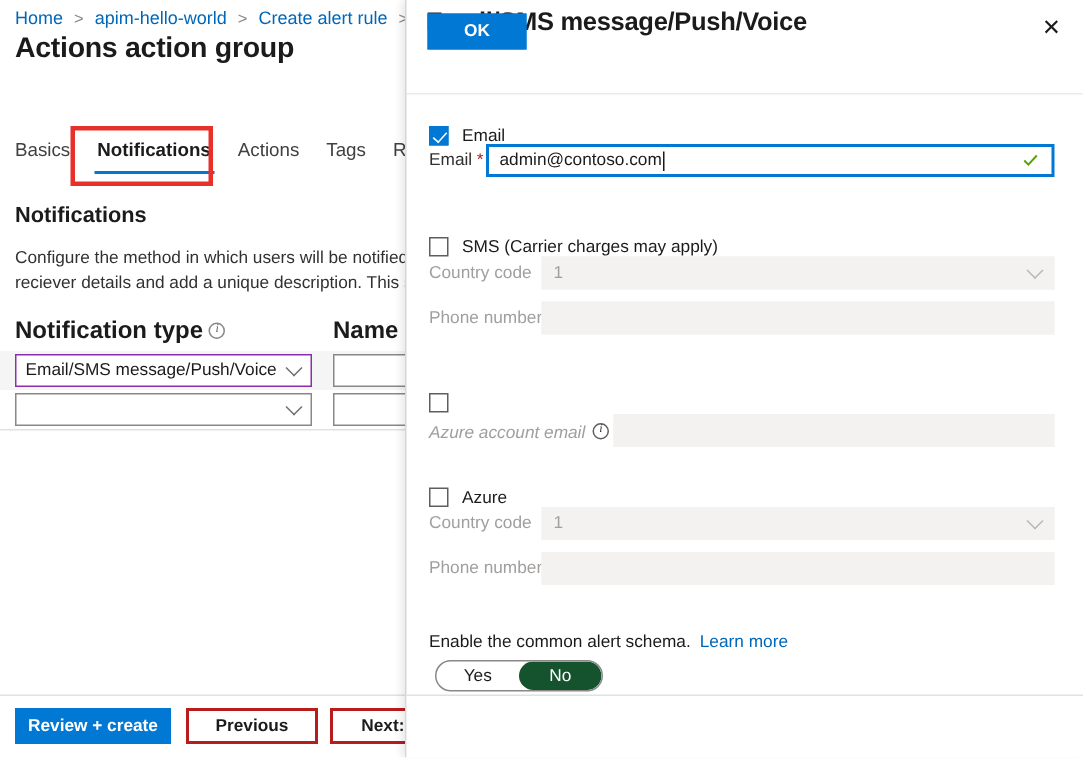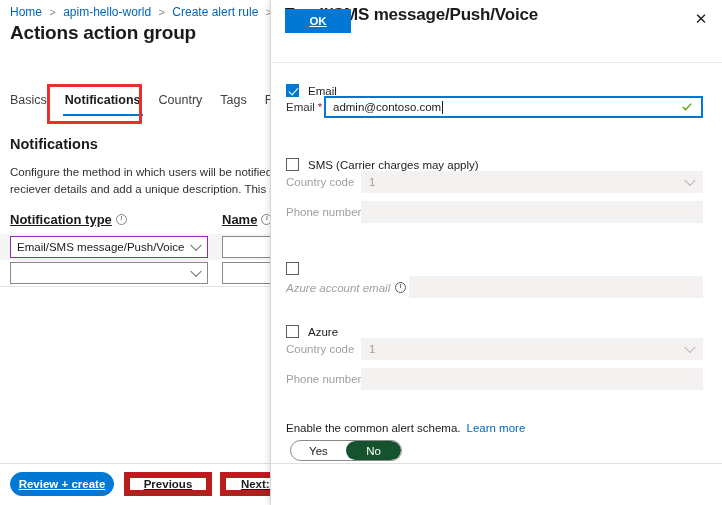--- a/index.html
+++ b/index.html
@@ -104,25 +104,24 @@
     width: 300px;
     font-size: 11.5px;
     line-height: 17px;
     color: #323130;
     white-space: nowrap;
   }
   .section-desc span { display: block; }
 
   .col-head {
     position: absolute;
-    font-size: 13px;
+    font-size: 16px;
     font-weight: bold;
     color: #1b1b1b;
     white-space: nowrap;
-    text-decoration: underline;
   }
   #col-notif-type { left: 10px; top: 212px; }
   #col-name       { left: 222px; top: 212px; }
 
   .info-circle {
     display: inline-block;
     width: 11px; height: 11px;
     border: 1px solid #8a8886;
     border-radius: 50%;
     position: relative;
@@ -202,35 +201,34 @@
   .btn {
     position: absolute;
     height: 24px;
     font-size: 11.5px;
     display: flex;
     align-items: center;
     justify-content: center;
     box-sizing: border-box;
     cursor: pointer;
     white-space: nowrap;
-    text-decoration: underline;
   }
   .btn-primary {
     background: #0078d4;
     color: #ffffff;
     font-weight: bold;
     border: 1px solid #0078d4;
   }
   .btn-secondary {
     background: #ffffff;
     color: #1b1b1b;
-    border: 6px solid #b91c1c;
+    border: 2px solid #b91c1c;
     font-weight: bold;
   }
-  #btn-review  { left: 10px;  top: 472px; width: 104px; border-radius: 12px; }
+  #btn-review  { left: 10px;  top: 472px; width: 104px; }
   #btn-previous{ left: 124px; top: 472px; width: 88px; }
   #btn-next    { left: 220px; top: 472px; width: 88px; }
 
   
   #panel {
     position: absolute;
     left: 270px; top: 0;
     width: 452px; height: 505px;
     background: #ffffff;
     border-left: 1px solid #d6d6d6;
@@ -478,21 +476,21 @@
 
     <div class="tabs">
       <div class="tab">
         <span>Basics</span>
       </div>
       <div class="tab selected">
         <span>Notifications</span>
         <span class="underline"></span>
       </div>
       <div class="tab">
-        <span>Country</span>
+        <span>Actions</span>
       </div>
       <div class="tab">
         <span>Tags</span>
       </div>
       <div class="tab">
         <span>Revie</span>
       </div>
     </div>
 
     <div class="tab-annotation"></div>

